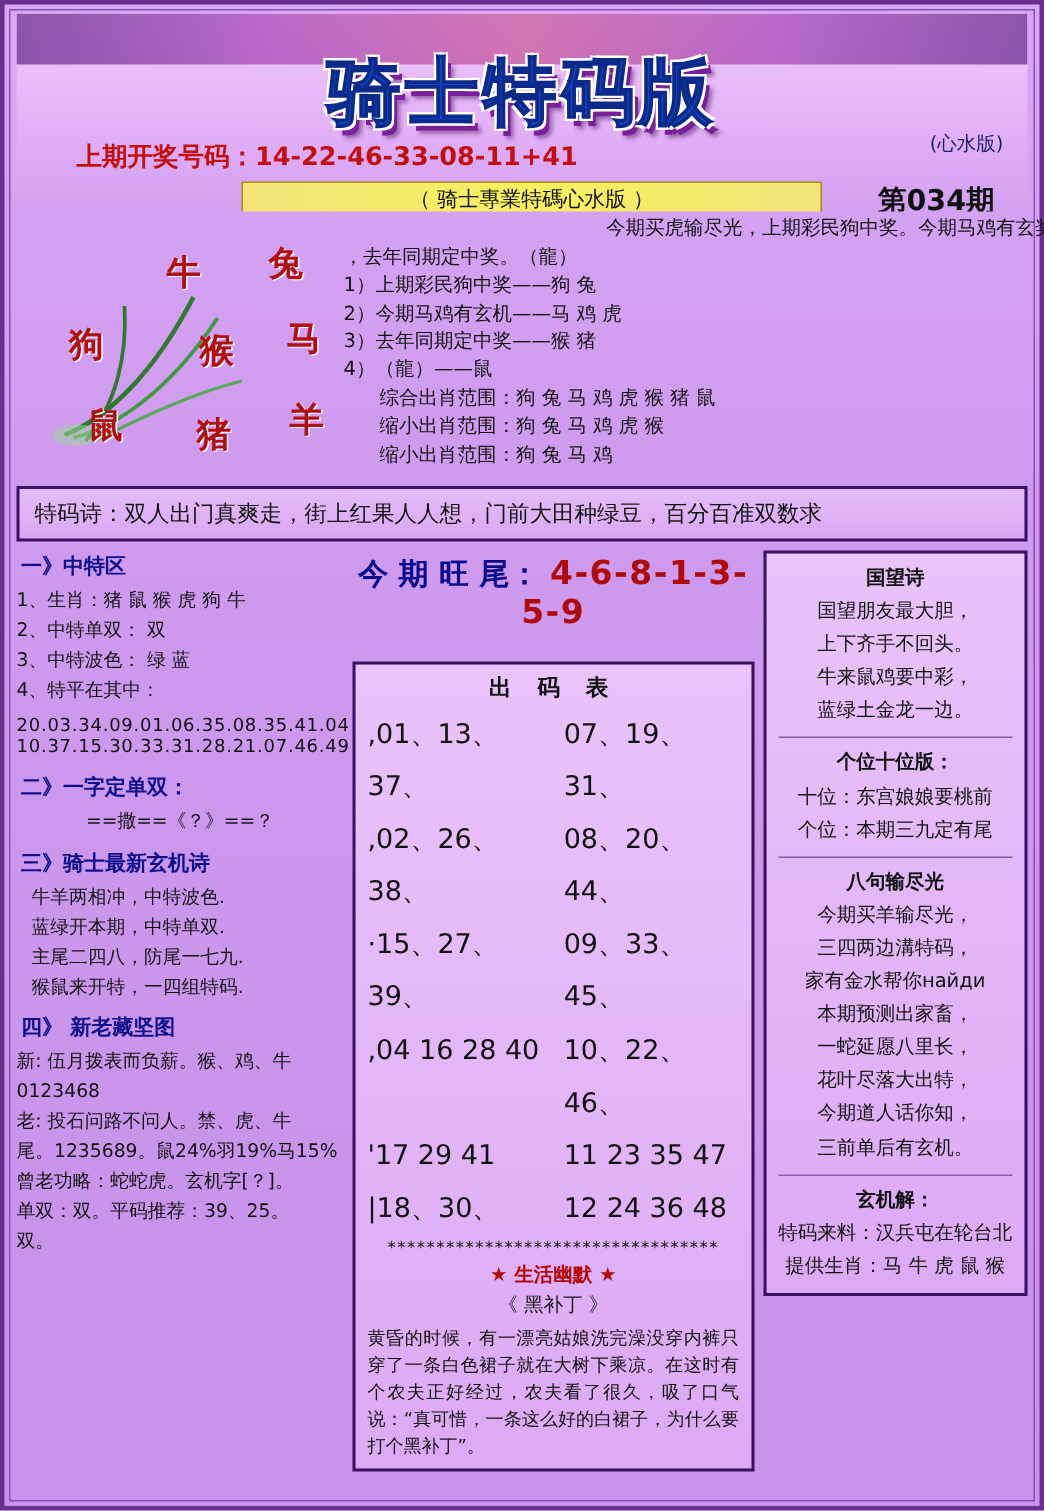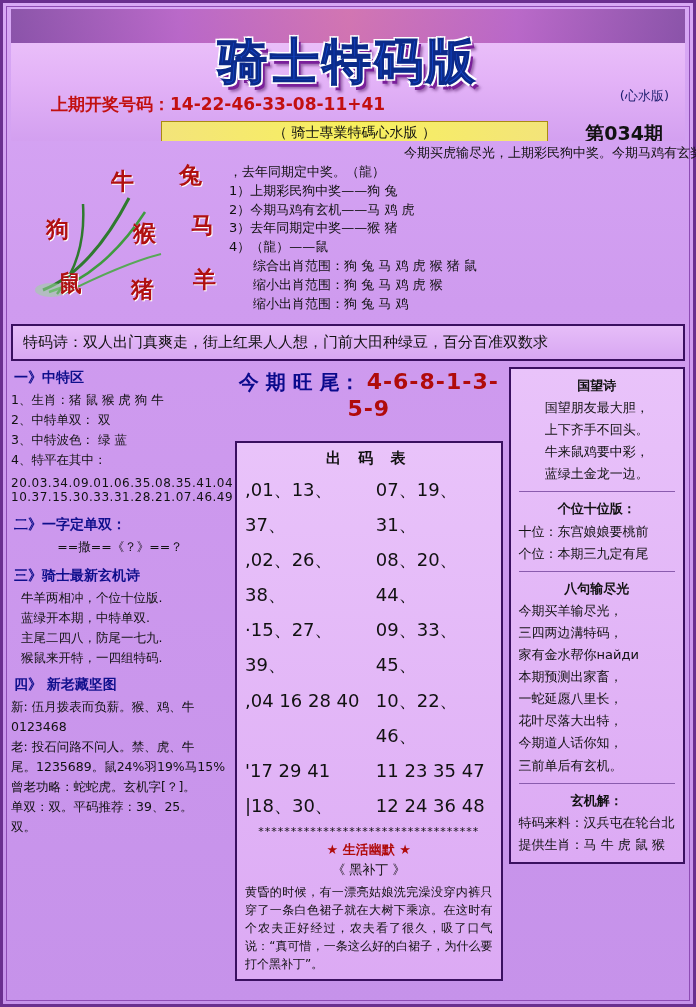--- a/index.html
+++ b/index.html
@@ -141,21 +141,21 @@
   .humor-t{ text-align:center; font-size:13px; color:#111; margin:2px 0 4px;}
   .humor-b{ font-size:12px; line-height:1.5; color:#111; text-align:justify; }
 
   .rbox{
     border:2px solid #3a1060;
     background: linear-gradient(180deg,#e9c3fa,#dcaaf4);
     padding:6px 8px; text-align:center;
     font-size:13px; line-height:1.7; color:#111;
   }
   .rbox .h{ font-weight:bold; }
-  .rbox .left{ text-align:left; }
+  .rbox .left{ text-align:center; }
   hr.sep{ border:0; border-top:1px solid #8a5cae; margin:6px 0; }
 </style>
 </head>
 <body>
 
 <div class="page">
 
   <div class="header">
     <div class="hdr-stripe"></div>
     <div class="title-art">骑士特码版</div>
@@ -212,21 +212,21 @@
       <div class="ln">3、中特波色：   绿  蓝</div>
       <div class="ln">4、特平在其中：</div>
       <div style="height:6px"></div>
       <div class="num">20.03.34.09.01.06.35.08.35.41.04</div>
       <div class="num">10.37.15.30.33.31.28.21.07.46.49</div>
       <div style="height:10px"></div>
       <div class="sec-h">二》一字定单双：</div>
       <div class="ln center-sm">==撒==《？》==？</div>
       <div style="height:8px"></div>
       <div class="sec-h">三》骑士最新玄机诗</div>
-      <div class="ln" style="padding-left:10px">牛羊两相冲，个位十位版.</div>
+      <div class="ln" style="padding-left:10px">牛羊两相冲，中特波色.</div>
       <div class="ln" style="padding-left:10px">蓝绿开本期，中特单双.</div>
       <div class="ln" style="padding-left:10px">主尾二四八，防尾一七九.</div>
       <div class="ln" style="padding-left:10px">猴鼠来开特，一四组特码.</div>
       <div style="height:6px"></div>
       <div class="sec-h">四》        新老藏坚图</div>
       <div class="ln">新: 伍月拨表而负薪。猴、鸡、牛</div>
       <div class="ln">0123468</div>
       <div class="ln">老: 投石问路不问人。禁、虎、牛</div>
       <div class="ln">尾。1235689。鼠24%羽19%马15%</div>
       <div class="ln">曾老功略：蛇蛇虎。玄机字[？]。</div>

